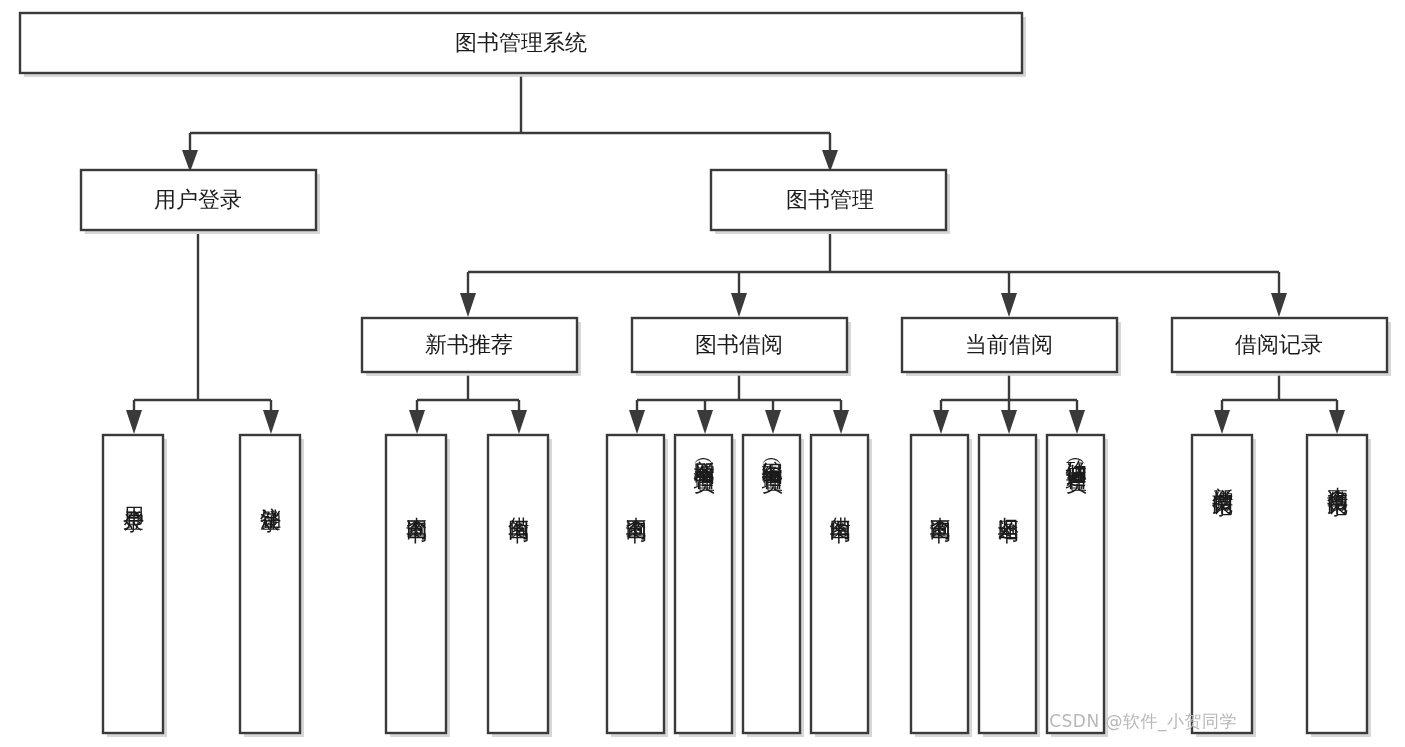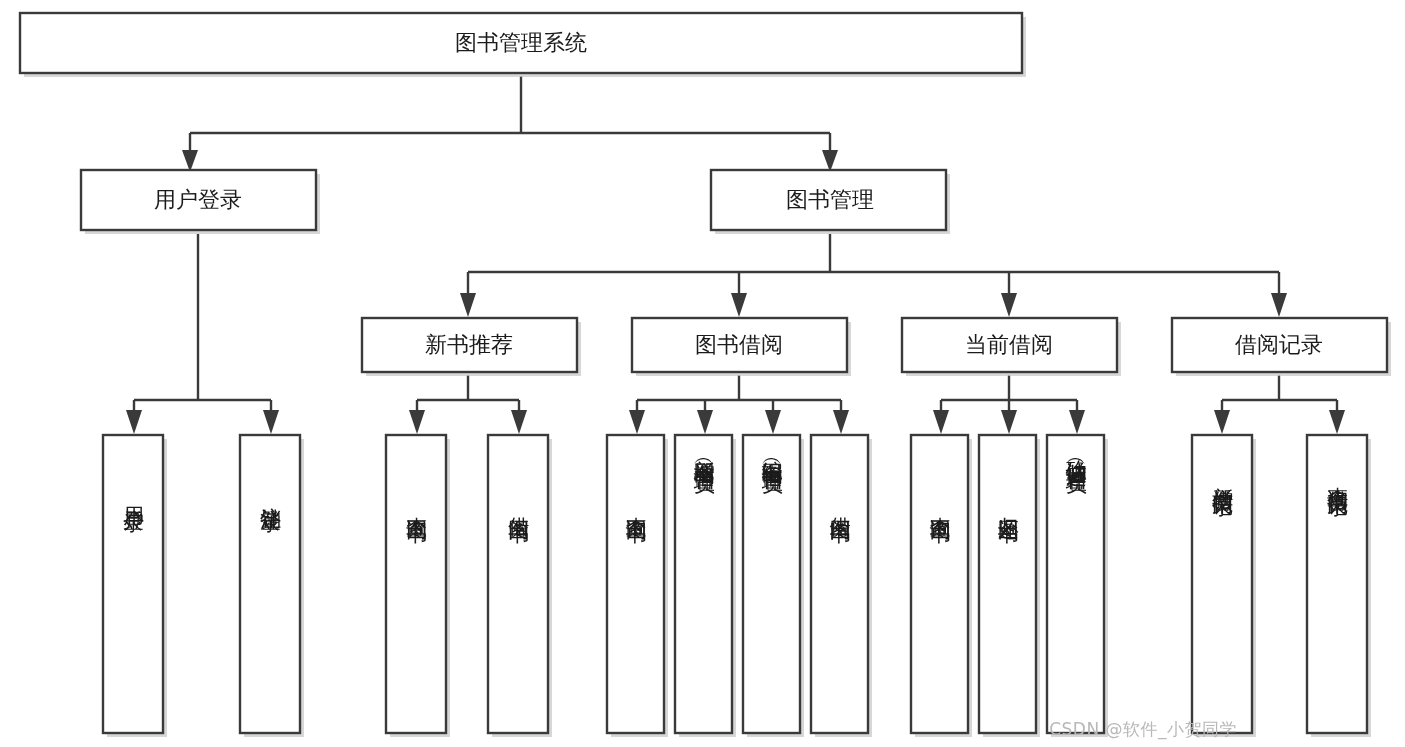--- a/index.html
+++ b/index.html
@@ -69,21 +69,21 @@
     font-size: 21px;
     line-height: 1.12;
     letter-spacing: 2px;
     color: #1b1b1b;
     white-space: nowrap;
     text-align: left;
   }
   #watermark {
     position: absolute;
     right: 10px;
-    bottom: 6px;
+    bottom: 14px;
     font-family: "DejaVu Sans", "Liberation Sans", sans-serif;
     font-size: 17px;
     color: #b8b8b8;
     letter-spacing: 0.5px;
     user-select: none;
   }
 </style>
 </head>
 <body>
 

